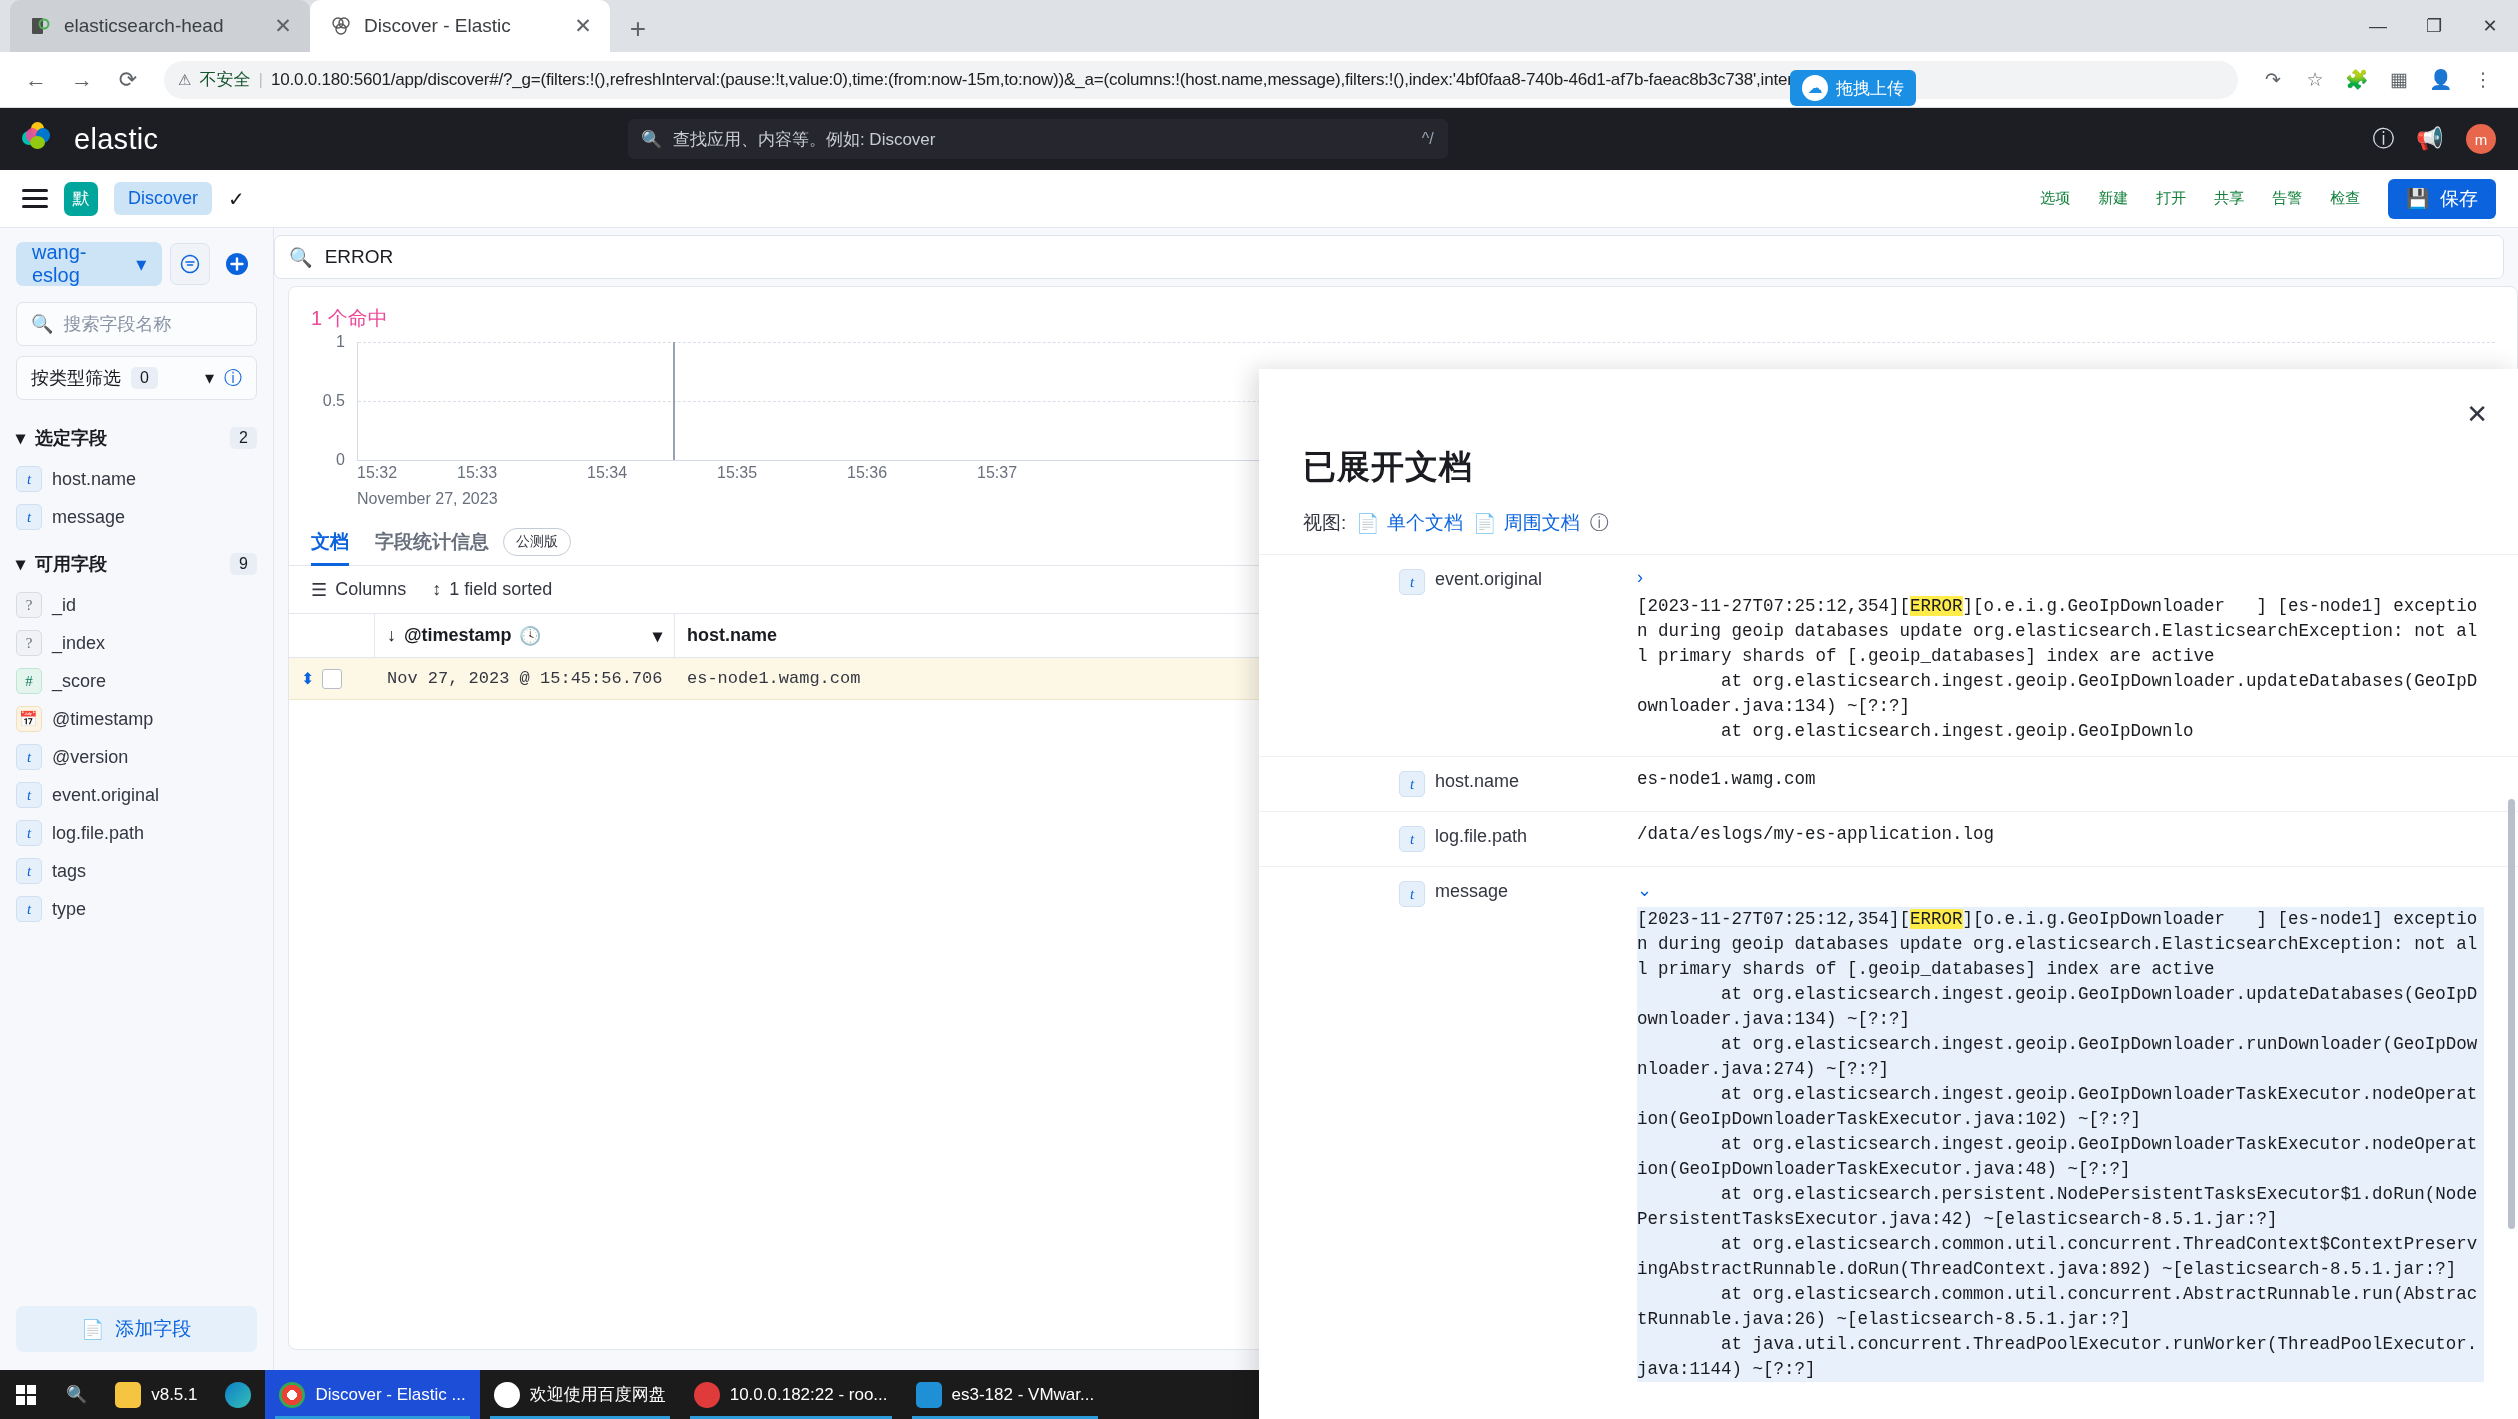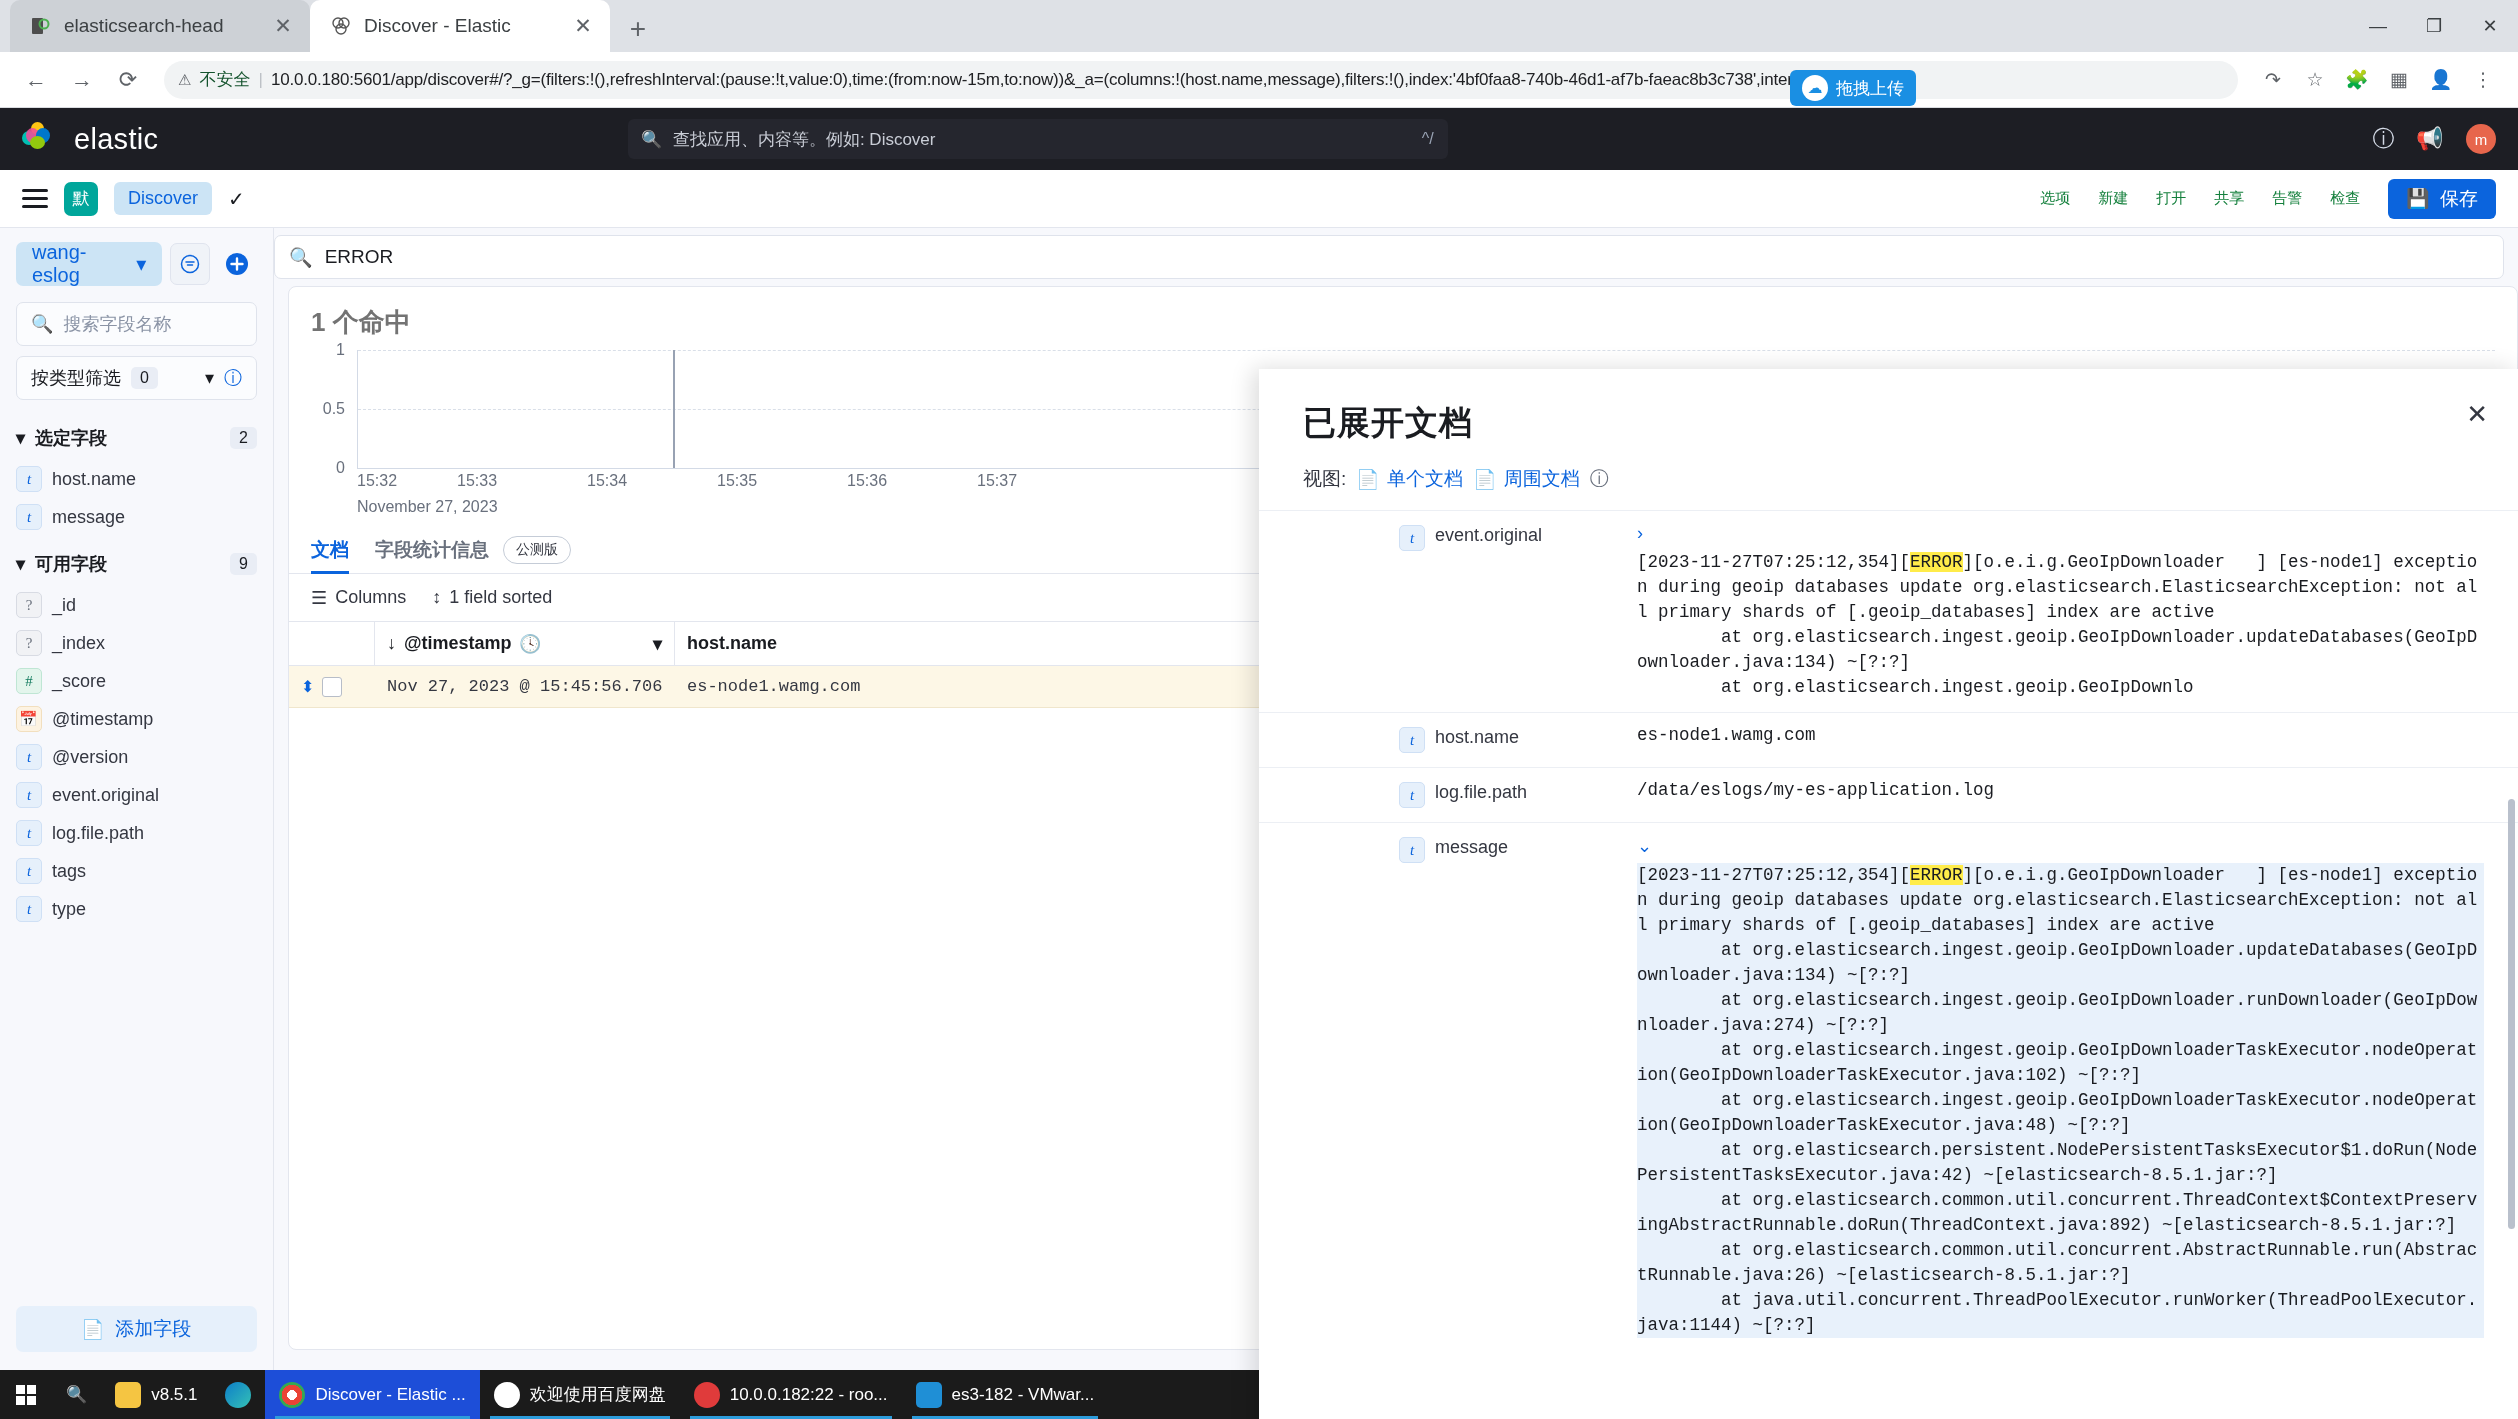--- a/index.html
+++ b/index.html
@@ -122,21 +122,21 @@
      justify-content:center;gap:10px;font-size:19px; }
   .collapse-arrow { position:absolute; right:-24px; top:75px; color:#0b64dd; font-size:22px; }
 
   
   .main { flex:1; background:#f7f8fc; position:relative; padding: 0 0 0 0; }
   .qbar { height: 58px; display:flex; align-items:center; padding: 8px 14px 8px 0; gap:10px; }
   .qinput { flex:1; height:44px; background:#fff; border:1px solid #dfe3ec; border-radius:7px;
      display:flex;align-items:center;gap:12px;padding:0 14px;font-size:19px;color:#1a1c21; }
   .panel { background:#fff; border:1px solid #e3e6ee; border-radius:8px; margin: 0 0 0 14px;
      height: 1064px; position:relative; overflow:hidden; }
-  .hits { font-size:26px; font-weight:bold; color:#737373; padding: 18px 22px 4px 22px; }
+  .hits { font-size:20px; font-weight:normal; color:#ec4899; padding: 18px 22px 4px 22px; }
   .chart-wrap { position:relative; height: 150px; margin: 6px 22px 0 22px; }
   .y-ticks { position:absolute; left:0; top:0; width: 40px; height:118px; }
   .y-tick { position:absolute; right:6px; font-size:16px; color:#69707d; transform:translateY(-50%); }
   .plot { position:absolute; left:46px; right:0; top:0; height:118px;
      border-left:1px solid #d3dae6; }
   .gridline { position:absolute; left:0; right:0; border-top:1px dashed #d9dfe8; }
   .xaxis { position:absolute; left:46px; right:0; top:118px; height:1px; background:#d3dae6; }
   .x-tick { position:absolute; top:122px; font-size:16px; color:#69707d; }
   .bar { position:absolute; bottom:0; width:2px; background:#98a2b3; }
   .chart-date { position:absolute; left:46px; top:148px; font-size:16px; color:#69707d; }
@@ -160,21 +160,21 @@
   .grid-row { display:flex; align-items:center; height:42px; background:#fdf7e6;
      border-bottom:1px solid #f0e6cc; font-size:17px; color:#343741; }
   .gr-cell { display:flex; align-items:center; gap:8px; padding: 0 12px; height:100%; }
   .cb { width:20px;height:20px;border:1px solid #b7bdc8;border-radius:3px;background:#fff; }
   .expand-ic { color:#0b64dd; font-size:16px; }
 
   
   .flyout { position:absolute; right:0; top:141px; width: 1259px; height: 1219px;
      background:#fff; box-shadow: -6px 0 22px rgba(0,0,0,0.14); z-index: 40; }
   .fly-hdr { padding: 32px 44px 0 44px; position:relative; }
-  .fly-title { font-size: 33px; font-weight:bold; color:#1a1c21; letter-spacing:1px; }
+  .fly-title { font-size: 33px; font-weight:bold; color:#1a1c21; letter-spacing:1px;margin-top:44px; }
   .fly-views { display:flex; align-items:center; gap:10px; margin-top: 20px; font-size:19px; color:#343741; }
   .fly-views a { color:#0b64dd; display:flex; align-items:center; gap:7px; }
   .fly-close { position:absolute; right:30px; top:30px; color:#343741; font-size:26px; }
   .fly-table { margin-top: 18px; height: 1120px; overflow:hidden; position:relative; }
   .fly-row { display:flex; border-top:1px solid #eceff4; min-height: 48px; }
   .fly-name { width: 360px; flex:0 0 360px; display:flex; align-items:flex-start; gap:10px;
      padding: 14px 10px 14px 140px; font-size:18px; color:#343741; }
   .fly-val { flex:1; padding: 12px 34px 12px 18px; position:relative; }
   .fly-toggle { color:#0b64dd; font-size:18px; margin-bottom:6px; display:block; }
   .fly-pre { font-family:"Liberation Mono", monospace; font-size:17.5px; line-height:25px;

